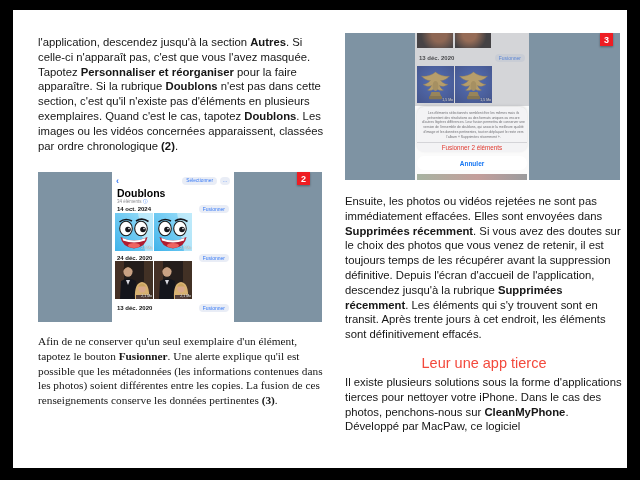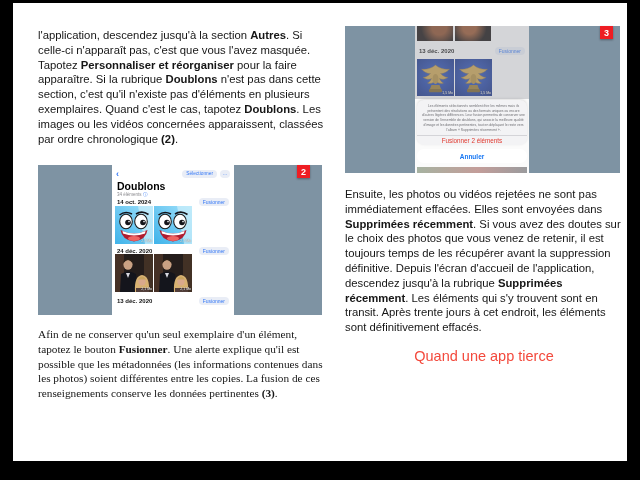--- a/index.html
+++ b/index.html
@@ -1,20 +1,20 @@
 <!DOCTYPE html>
 <html><head>
 <meta charset="utf-8">
 <style>
   html,body{margin:0;padding:0;}
   body{
     width:640px;height:480px;background:#000;position:relative;overflow:hidden;
     font-family:"Liberation Sans",sans-serif;
   }
-  .page{position:absolute;left:13px;top:3px;width:614px;height:458px;background:#ffffff;}
+  .page{position:absolute;left:13px;top:10px;width:614px;height:458px;background:#ffffff;}
   p.body-text{position:absolute;margin:0;font-size:11.3px;line-height:14.8px;color:#161616;}
   p.body-text span.b{font-weight:700;}
   h2.section-heading{position:absolute;margin:0;font-weight:400;font-size:14.5px;line-height:17px;
     color:#f3493c;text-align:center;}
   
   figure.shot{position:absolute;margin:0;background:#7e93a3;}
   .phone{position:absolute;top:0;height:100%;background:#fff;overflow:hidden;}
   .fig-badge{position:absolute;top:0;width:13px;height:13px;background:#ee1d23;color:#fff;
     font-size:9px;font-weight:700;display:flex;align-items:center;justify-content:center;
     box-shadow:0 1px 2px rgba(0,0,0,.35);}
@@ -249,15 +249,16 @@
         <div class="sheet-divider"></div>
         <div class="merge-btn">Fusionner 2 éléments</div>
       </div>
       <div class="cancel-btn">Annuler</div>
       <div class="sliver"></div>
     </div>
     <div class="fig-badge">3</div>
   </figure>
 
   <p class="body-text" id="para-right-1"><span>Ensuite, les photos ou vidéos rejetées ne sont pas immédiatement effacées. Elles sont envoyées dans </span><span class="b">Supprimées récemment</span><span>. Si vous avez des doutes sur le choix des photos que vous venez de retenir, il est toujours temps de les récupérer avant la suppression définitive. Depuis l'écran d'accueil de l'application, descendez jusqu'à la rubrique </span><span class="b">Supprimées récemment</span><span>. Les éléments qui s'y trouvent sont en transit. Après trente jours à cet endroit, les éléments sont définitivement effacés.</span></p>
-  <h2 class="section-heading" id="heading-tierce">Quand une app tierce</h2>
+  <h2 class="section-heading" id="heading-tierce">Leur une app tierce</h2>
+  <p class="body-text" id="para-right-2"><span>Il existe plusieurs solutions sous la forme d'applications tierces pour nettoyer votre iPhone. Dans le cas des photos, penchons-nous sur </span><span class="b">CleanMyPhone</span><span>. Développé par MacPaw, ce logiciel</span></p>
 
 </div>
 
 </body></html>

